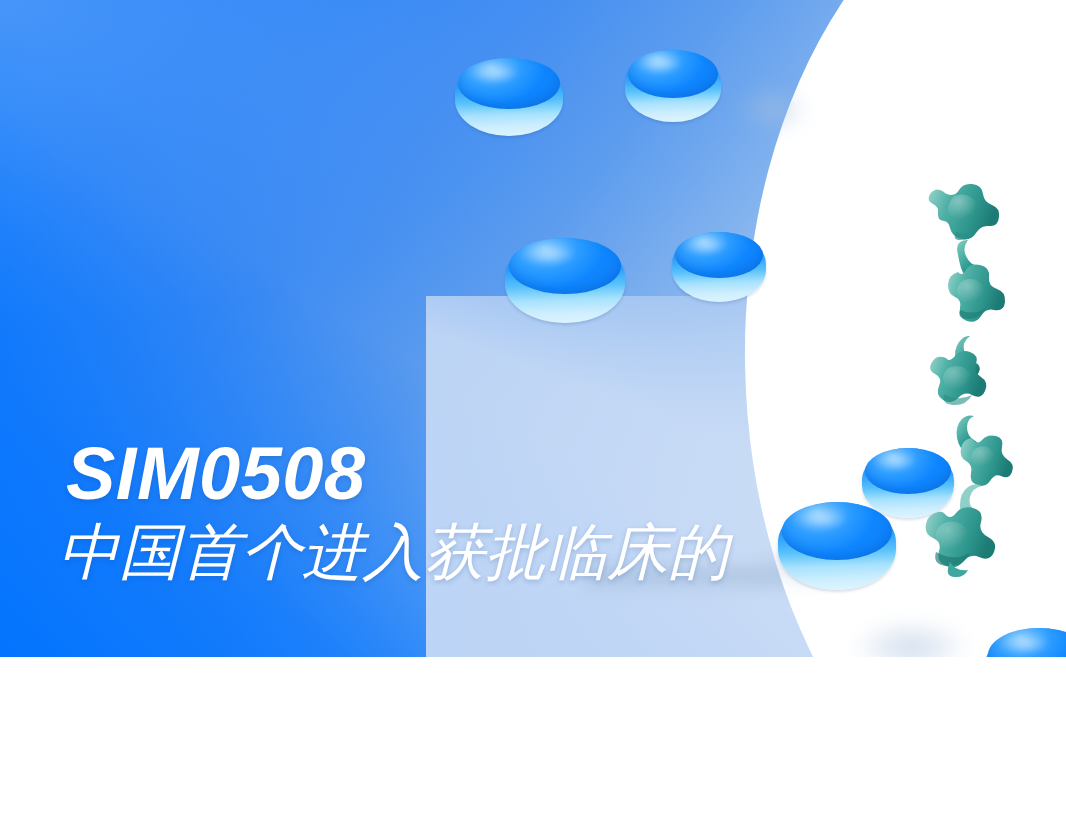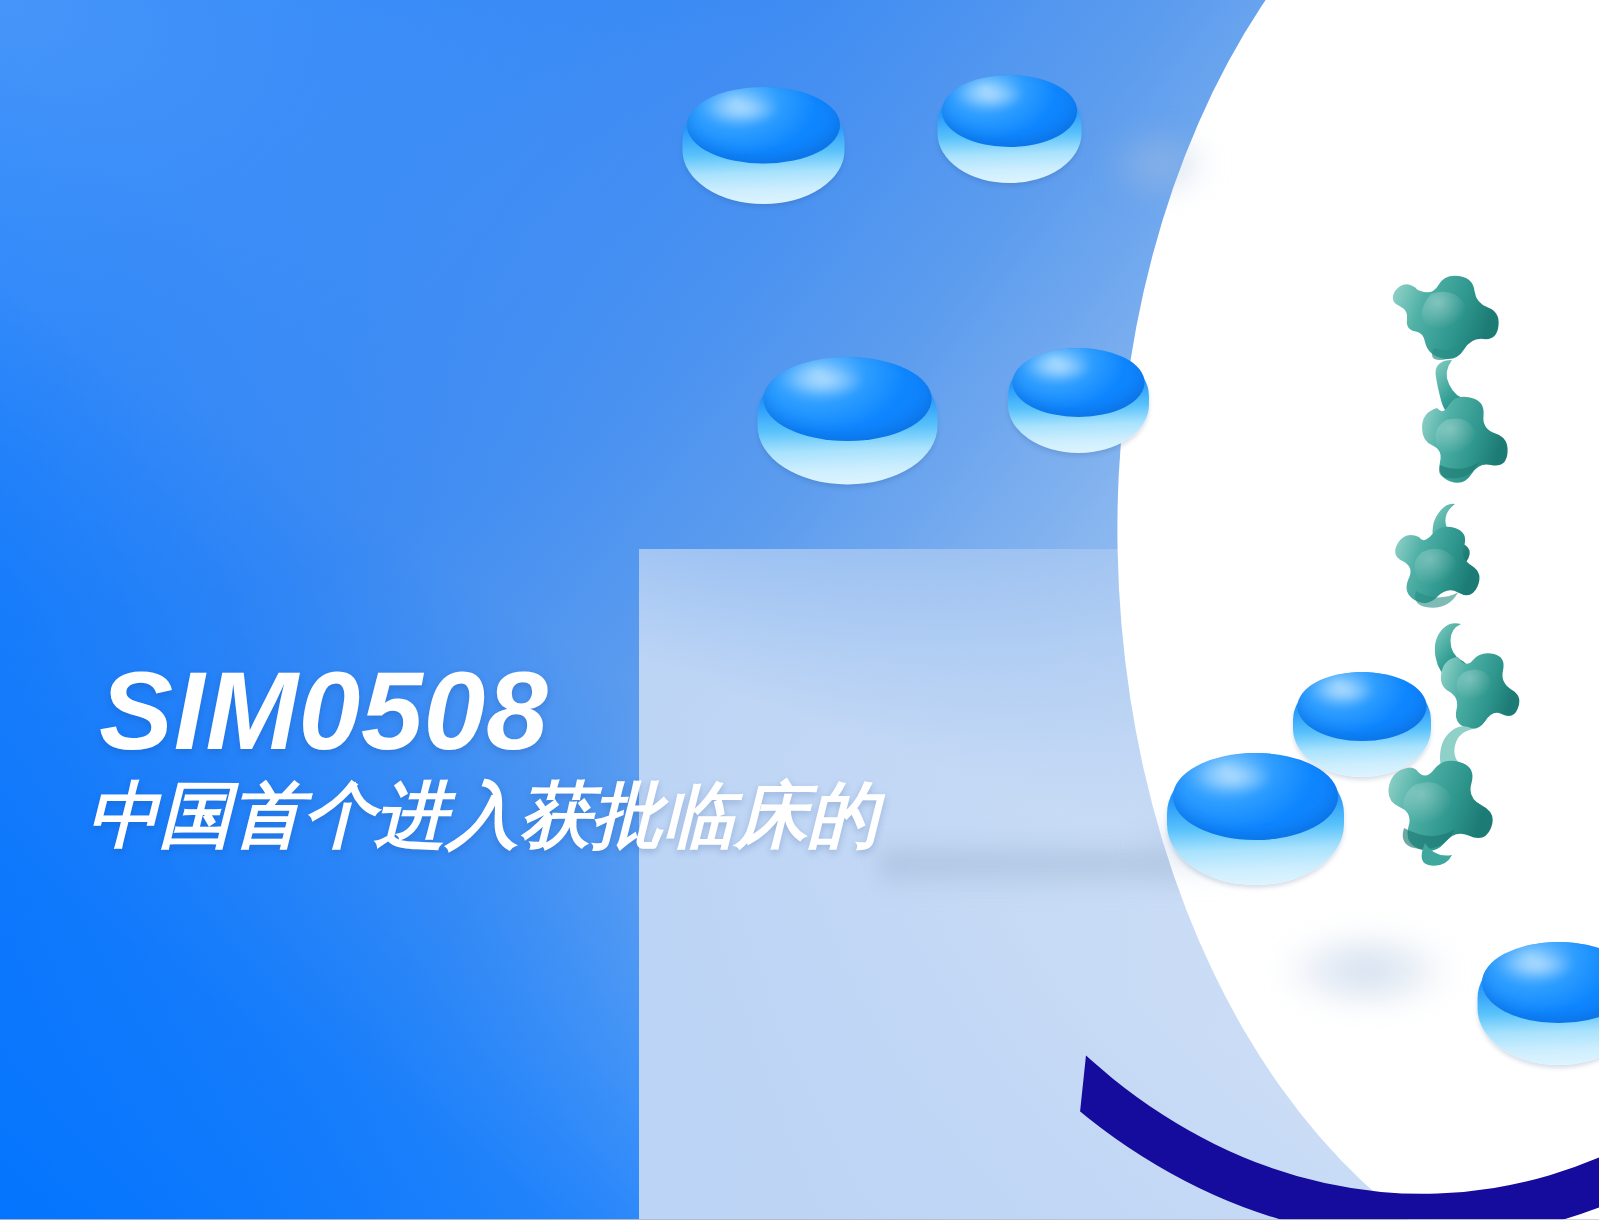--- a/index.html
+++ b/index.html
@@ -1,21 +1,21 @@
 <!DOCTYPE html>
 <html><head>
 <meta charset="utf-8">
 <style>
   html,body{margin:0;padding:0;background:#ffffff;}
   body{font-family:"Liberation Sans","DejaVu Sans",sans-serif;}
 
   #poster{
     position:relative;
     width:1066px;
-    height:813px;
+    height:657px;
     overflow:hidden;
     background:#000000;
   }
 
   
   .bg-base{
     position:absolute; inset:0;
     background:
       linear-gradient(128deg,
         #0a7cff 0%,
@@ -156,22 +156,22 @@
     user-select:none;
   }
   .h-code{
     font-size:74px;
     font-weight:700;
     letter-spacing:.5px;
     line-height:1.02;
     margin:0 0 6px 10px;
   }
   .h-line{
-    font-size:48px;
-    font-weight:700;
+    font-size:61px;
+    font-weight:400;
     line-height:1.16;
     margin:0 0 0 2px;
     white-space:nowrap;
   }
 </style>
 </head>
 <body>
 
 <div id="poster">
 

